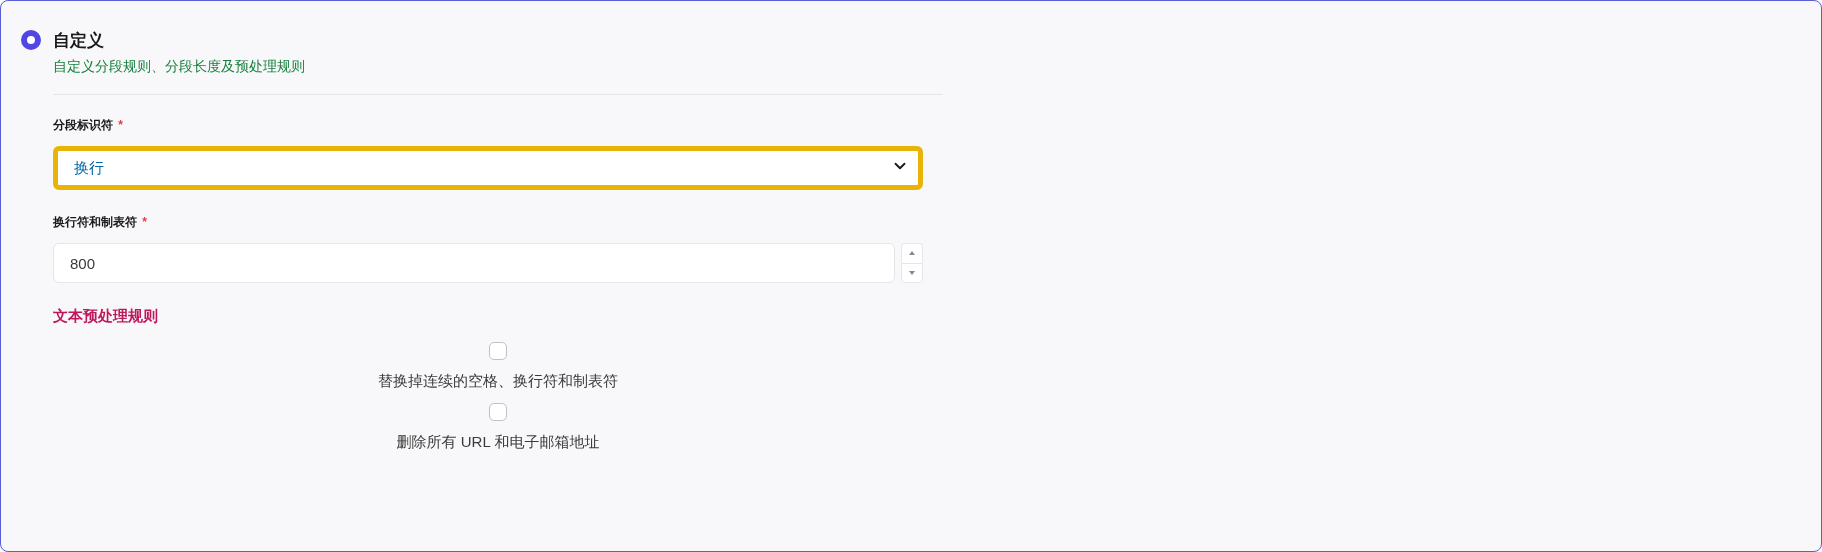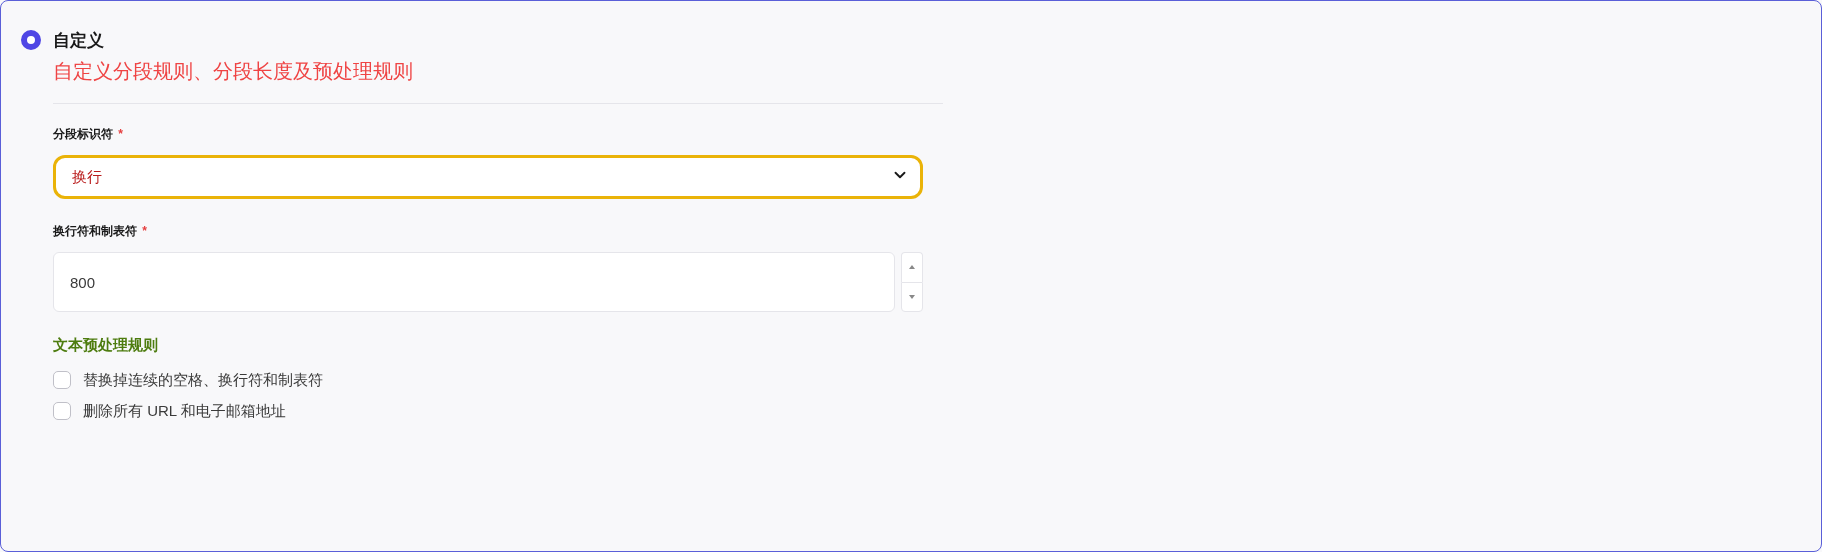--- a/index.html
+++ b/index.html
@@ -40,22 +40,22 @@
       display: flex;
       flex-direction: column;
       gap: 6px;
     }
     .title {
       font-size: 17px;
       font-weight: 700;
       color: #1a1a1a;
     }
     .subtitle {
-      font-size: 20px;
-      color: #ef4444;
+      font-size: 14px;
+      color: #15803d;
     }
     .divider {
       border: none;
       border-top: 1px solid #e5e5ea;
       margin: 18px 0 22px 32px;
       width: 890px;
     }
     .form-area {
       padding-left: 32px;
       width: 922px;
@@ -75,45 +75,45 @@
       margin-left: 2px;
     }
     .select-wrap {
       position: relative;
       width: 870px;
     }
     .select-input {
       width: 100%;
       height: 44px;
       background: #ffffff;
-      border: 3px solid #eab308;
-      border-radius: 12px;
+      border: 5px solid #eab308;
+      border-radius: 6px;
       padding: 0 40px 0 16px;
       font-size: 15px;
-      color: #b91c1c;
+      color: #0369a1;
       display: flex;
       align-items: center;
       cursor: pointer;
     }
     .chevron {
       position: absolute;
       right: 14px;
       top: 50%;
       transform: translateY(-50%);
       pointer-events: none;
     }
     .number-wrap {
       position: relative;
       width: 870px;
       display: flex;
       align-items: stretch;
     }
     .number-input {
       flex: 1;
-      height: 60px;
+      height: 40px;
       background: #ffffff;
       border: 1px solid #e5e5ea;
       border-radius: 6px;
       padding: 0 16px;
       font-size: 15px;
       color: #3a3a3a;
       outline: none;
     }
     .spinner {
       display: flex;
@@ -136,40 +136,42 @@
     }
     .spinner-btn:first-child {
       border-radius: 4px 4px 0 0;
       border-bottom: none;
     }
     .spinner-btn:last-child {
       border-radius: 0 0 4px 4px;
     }
     .checkbox-row {
       display: flex;
+      align-items: center;
       gap: 12px;
       margin-bottom: 12px;
+      flex-direction: column;
     }
     .checkbox {
       width: 18px;
       height: 18px;
       border: 1.5px solid #c0c0c8;
       border-radius: 5px;
       background: #ffffff;
       cursor: pointer;
       flex-shrink: 0;
     }
     .checkbox-label {
       font-size: 15px;
       color: #3a3a3a;
     }
     .section-title {
       font-size: 15px;
       font-weight: 700;
-      color: #4d7c0f;
+      color: #be185d;
       margin-bottom: 16px;
     }
   </style>
 </head>
 <body>
 
 <div class="panel">
 
   <div class="header-row">
     <div class="radio-outer"></div>

